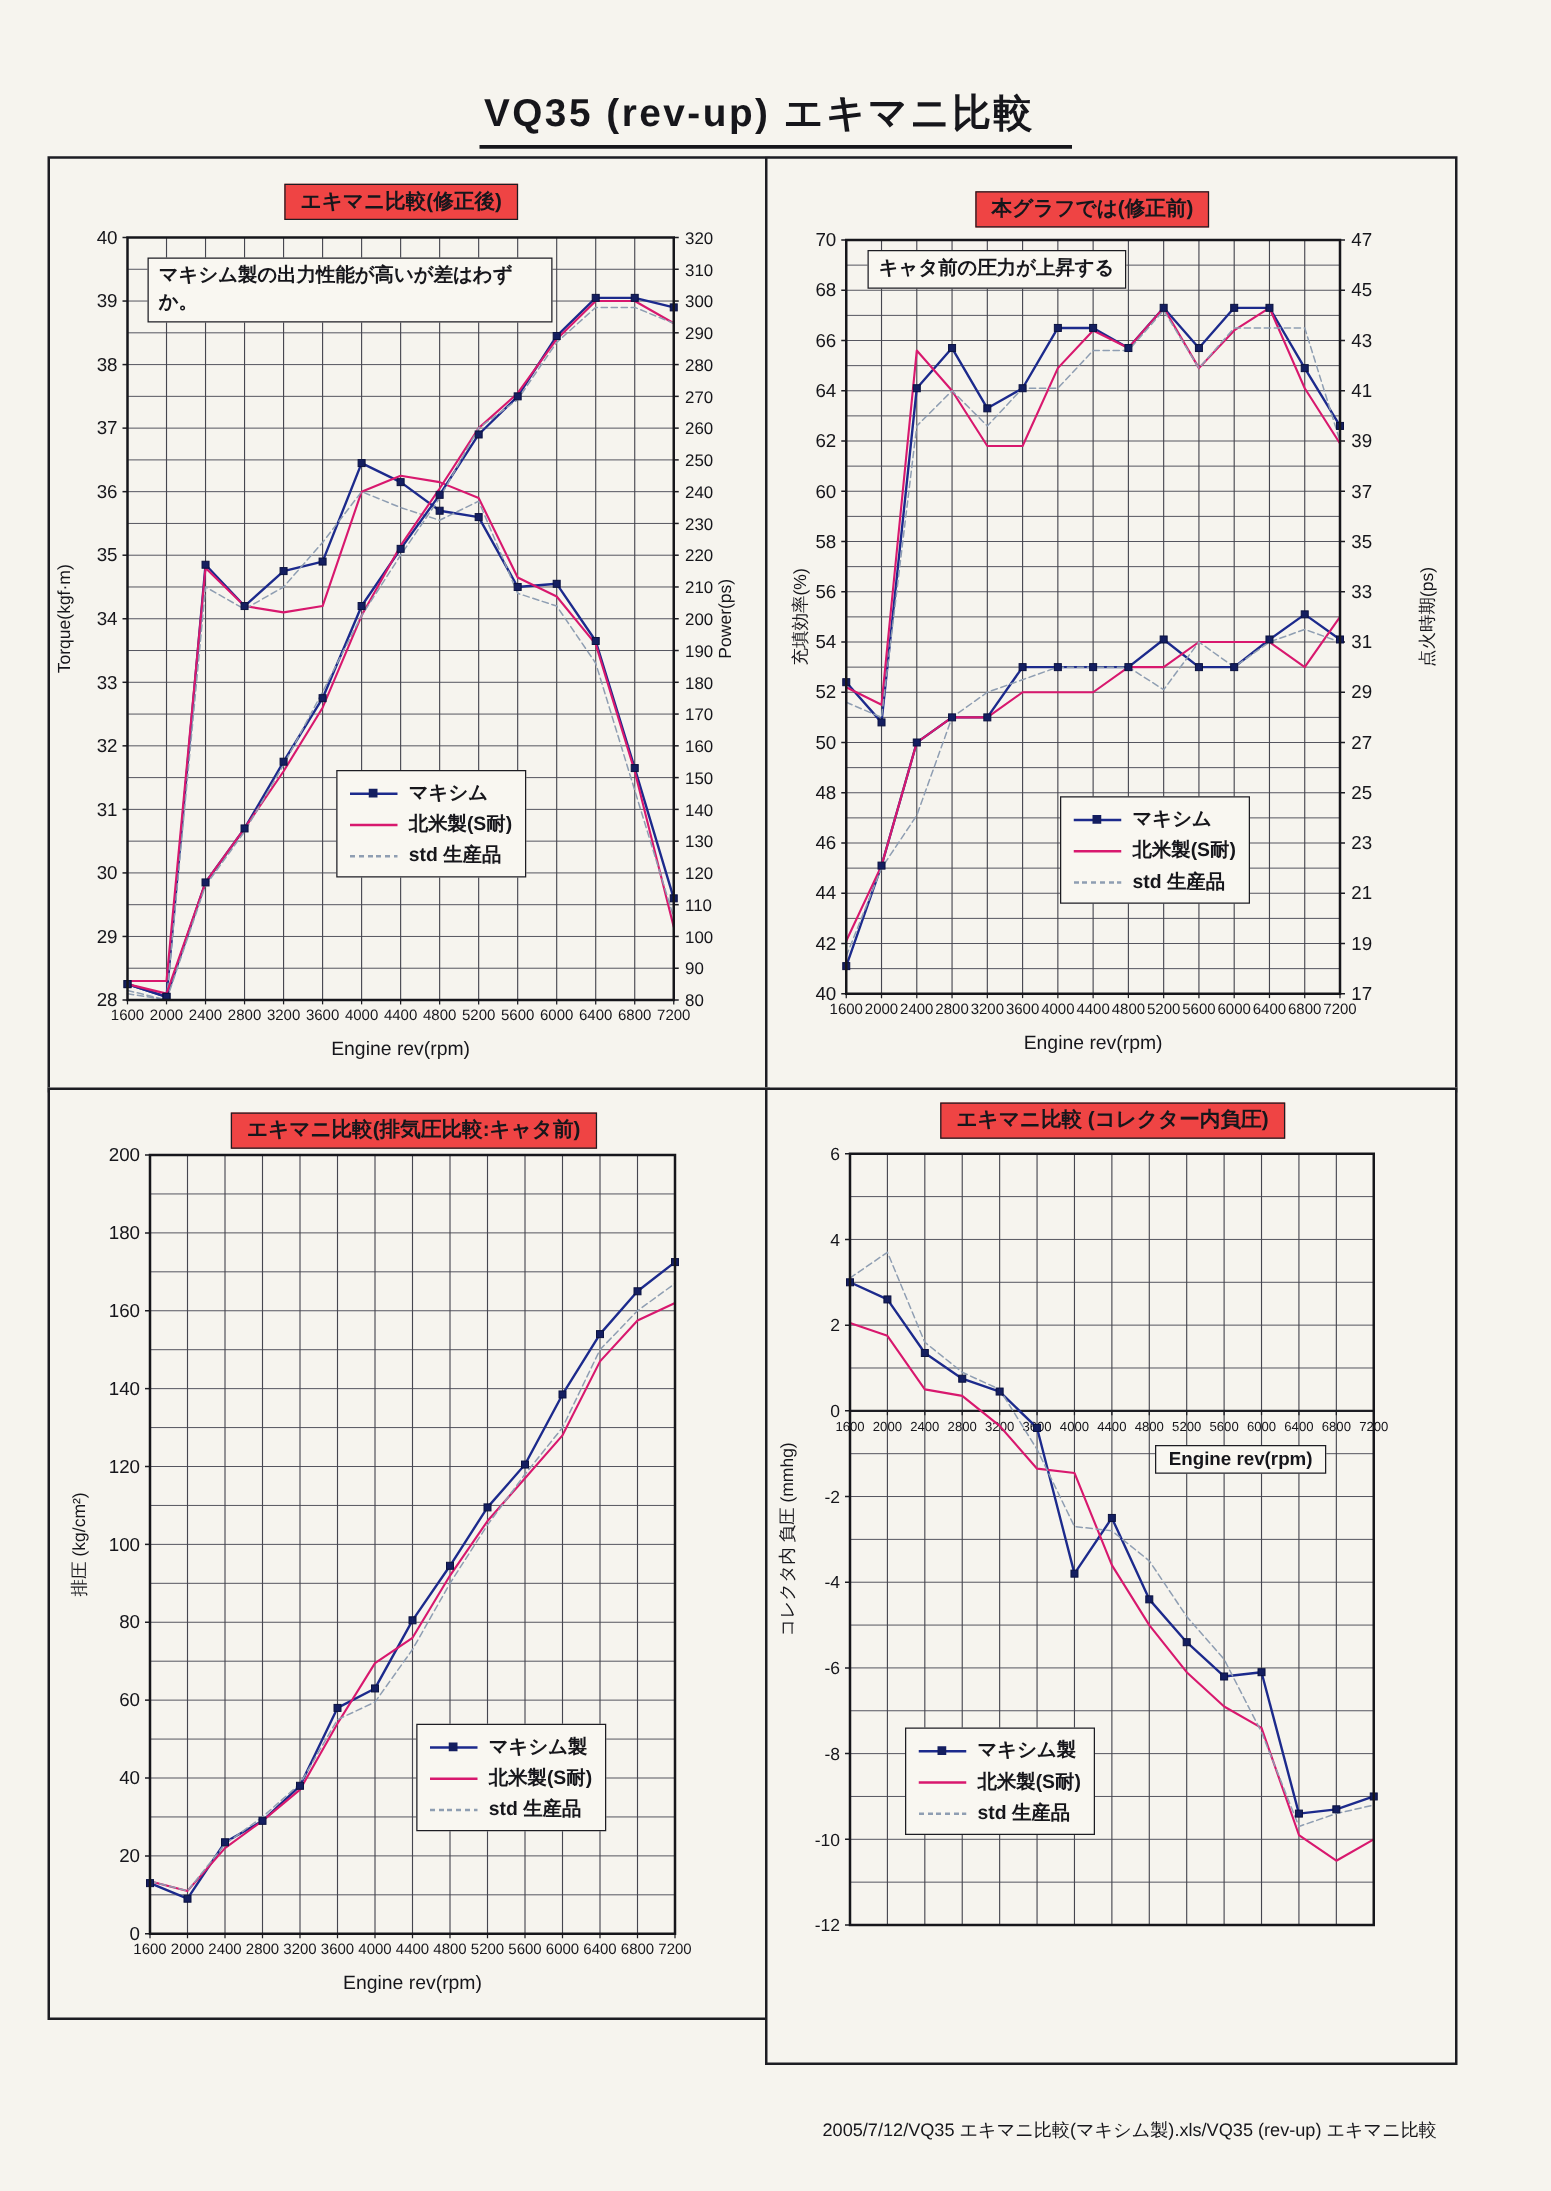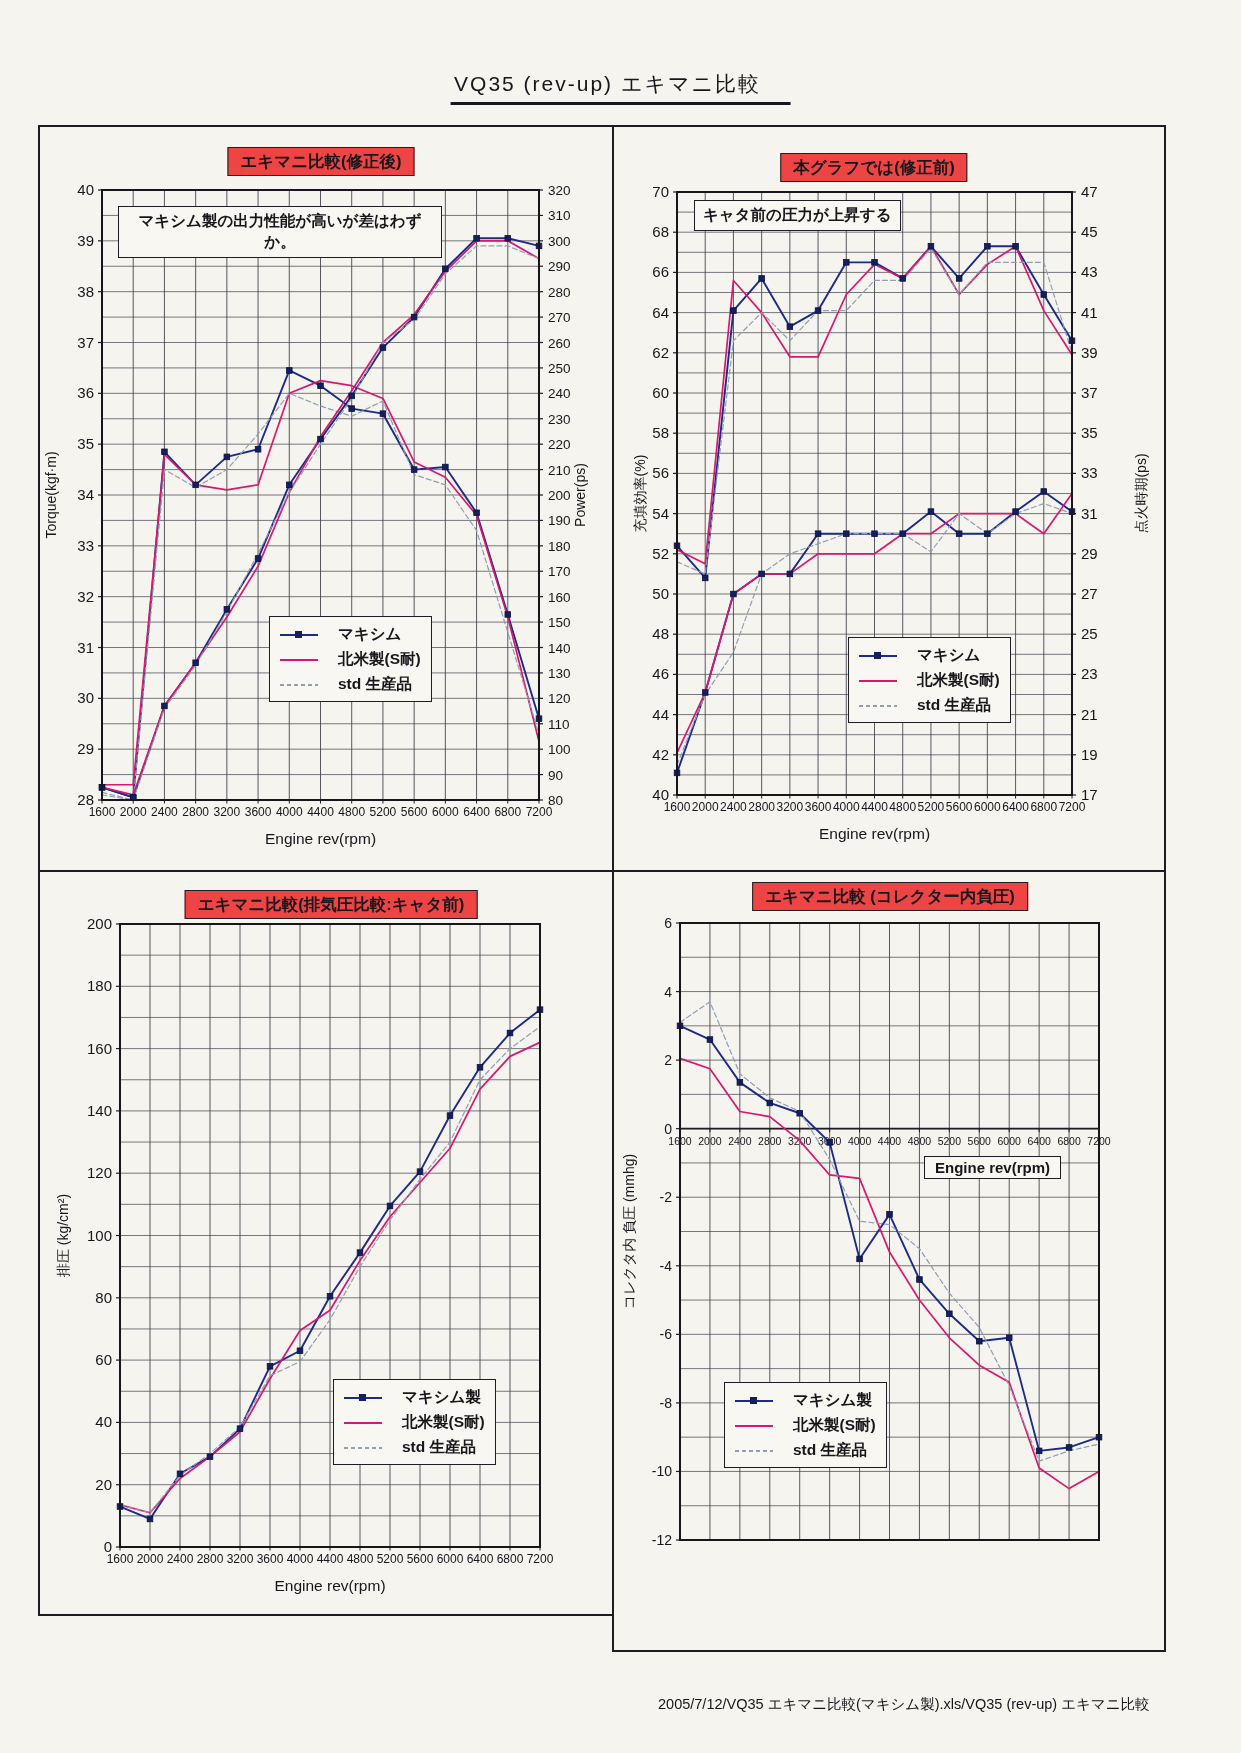--- a/index.html
+++ b/index.html
@@ -3,21 +3,21 @@
 <meta charset="utf-8">
 <style>
   html,body{margin:0;padding:0}
   body{
     width:1241px;height:1753px;position:relative;overflow:hidden;
     background:#f6f4ee;color:#16161b;
     font-family:"Liberation Sans","DejaVu Sans",sans-serif;
   }
   .page-title{
     position:absolute;top:70px;left:50%;transform:translateX(-50%);
-    font-size:21px;font-weight:normal;letter-spacing:2px;
+    font-size:31px;font-weight:bold;letter-spacing:2px;
     border-bottom:3px solid #16161b;padding:0 30px 4px 4px;white-space:nowrap;
   }
   .panel{position:absolute;border:2px solid #1d1d23;background:#f6f4ee}
   .p-tl{left:38px;top:125px;width:574px;height:745px}
   .p-tr{left:612px;top:125px;width:550px;height:745px}
   .p-bl{left:38px;top:870px;width:574px;height:742px}
   .p-br{left:612px;top:870px;width:550px;height:778px}
   svg.plot{position:absolute;left:0;top:0;width:100%;height:100%;font-family:inherit}
   .cbox{
     position:absolute;border:1.6px solid #1d1d23;background:#ef4444;
@@ -25,38 +25,37 @@
     transform:translateX(-50%);line-height:1.25;
   }
   .t-tl{left:281px;top:20px}
   .t-tr{left:260px;top:26px}
   .t-bl{left:291px;top:18px}
   .t-br{left:276px;top:10px}
   .ann{
     position:absolute;border:1.6px solid #1d1d23;background:#f9f7f1;
     padding:4px 8px;font-size:15.5px;font-weight:600;line-height:1.34;
     white-space:pre-line;
-    text-align:center;
   }
   .a-tl{left:78px;top:79px;width:306px}
   .a-tr{left:80px;top:73px;white-space:nowrap}
   .a-bl{left:96px;top:69px;width:334px}
   .engine-box{
     position:absolute;left:310px;top:284px;border:1.6px solid #1d1d23;
     background:#f9f7f1;padding:2px 10px;font-size:15px;font-weight:600;white-space:nowrap;
   }
   .legend{
     position:absolute;border:1.8px solid #1d1d23;background:#f9f7f1;
     padding:7px 10px 6px 10px;display:flex;flex-direction:column;gap:4px;
   }
   .l-tl{left:229px;top:489px}
   .l-tr{left:234px;top:510px}
   .l-bl{left:293px;top:507px}
   .l-br{left:110px;top:510px}
-  .lrow{display:flex;align-items:center;gap:20px;height:21px}
+  .lrow{display:flex;align-items:center;gap:9px;height:21px}
   .sw{position:relative;width:38px;height:11px;flex:0 0 38px}
   .sw-line{position:absolute;left:0;right:0;top:4.5px;height:2px;background:#999}
   .sw-sq{position:absolute;left:15px;top:1.5px;width:7px;height:7px;display:none}
   .ltext{font-size:15.5px;font-weight:600;white-space:nowrap}
   .footer{position:absolute;left:658px;top:1695px;font-size:14.5px;font-weight:500;white-space:nowrap}
 </style>
 </head>
 <body>
 
 <div class="page-title">VQ35 (rev-up) エキマニ比較</div>

